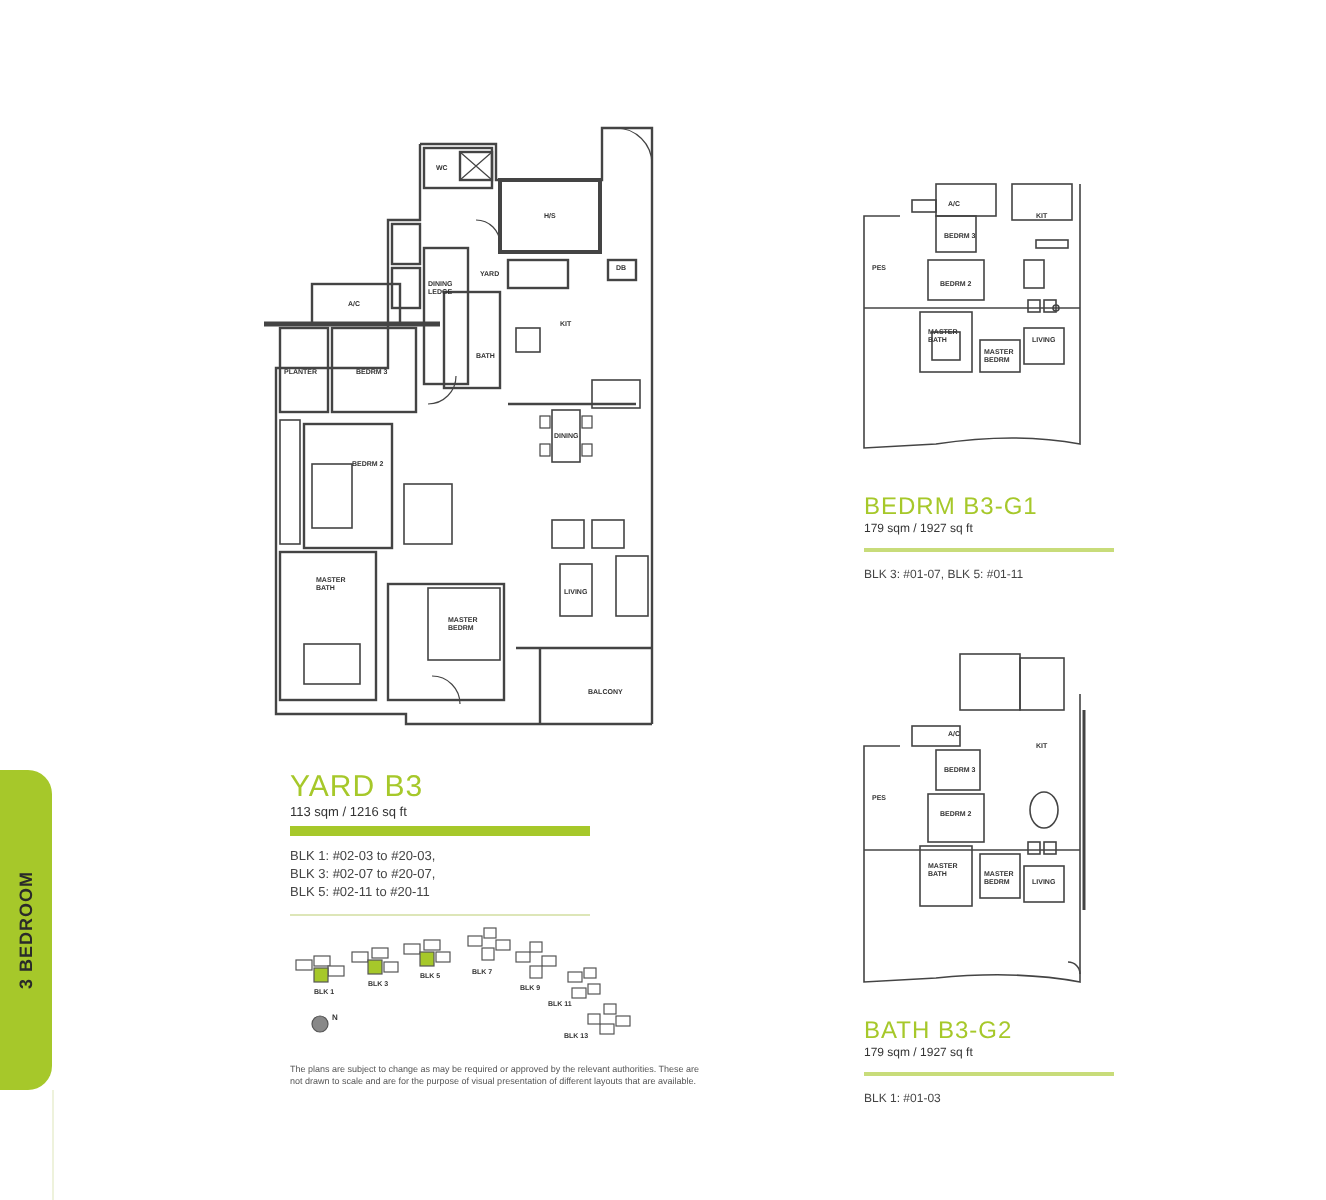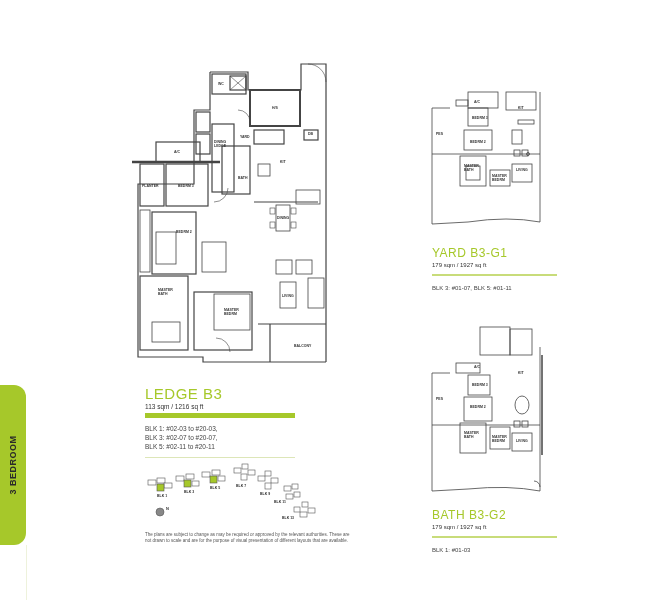--- a/index.html
+++ b/index.html
@@ -114,21 +114,21 @@
   <span class="plan-label" style="left:14px;top:122px;">PLANTER</span>
   <span class="plan-label" style="left:50px;top:122px;">BEDRM 3</span>
   <span class="plan-label" style="left:149px;top:154px;">DINING</span>
   <span class="plan-label" style="left:48px;top:168px;">BEDRM 2</span>
   <span class="plan-label" style="left:30px;top:226px;width:22px;">MASTER BATH</span>
   <span class="plan-label" style="left:154px;top:232px;">LIVING</span>
   <span class="plan-label" style="left:96px;top:246px;width:22px;">MASTER BEDRM</span>
   <span class="plan-label" style="left:166px;top:282px;">BALCONY</span>
 </div>
 
-<div class="abs type-title" style="left:145px;top:385px;">LEDGE B3</div>
+<div class="abs type-title" style="left:145px;top:385px;">YARD B3</div>
 <div class="abs type-area" style="left:145px;top:403px;">113 sqm / 1216 sq ft</div>
 <div class="abs green-bar" style="left:145px;top:413px;width:150px;height:5px;"></div>
 <div class="abs" style="left:145px;top:424px;">
   <div class="blk-line">BLK 1:  #02-03 to #20-03,</div>
   <div class="blk-line">BLK 3:  #02-07 to #20-07,</div>
   <div class="blk-line">BLK 5:  #02-11 to #20-11</div>
 </div>
 <div class="abs thin-rule" style="left:145px;top:457px;width:150px;"></div>
 
 <div class="abs" style="left:140px;top:462px;width:200px;height:62px;">
@@ -209,21 +209,21 @@
   <span class="plan-label" style="left:8px;top:42px;">PES</span>
   <span class="plan-label" style="left:44px;top:26px;">BEDRM 3</span>
   <span class="plan-label" style="left:42px;top:50px;">BEDRM 2</span>
   <span class="plan-label" style="left:36px;top:74px;width:14px;">MASTER BATH</span>
   <span class="plan-label" style="left:64px;top:84px;width:16px;">MASTER BEDRM</span>
   <span class="plan-label" style="left:88px;top:78px;">LIVING</span>
   <span class="plan-label" style="left:90px;top:16px;">KIT</span>
   <span class="plan-label" style="left:46px;top:10px;">A/C</span>
 </div>
 
-<div class="abs type-title" style="left:432px;top:246px;font-size:12px;">YARD B3-G1</div>
+<div class="abs type-title" style="left:432px;top:246px;font-size:12px;">BEDRM B3-G1</div>
 <div class="abs type-area" style="left:432px;top:262px;font-size:6px;">179 sqm / 1927 sq ft</div>
 <div class="abs green-line" style="left:432px;top:274px;width:125px;height:2px;"></div>
 <div class="abs blk-line" style="left:432px;top:284px;font-size:6px;">BLK 3:  #01-07,  BLK 5:  #01-11</div>
 
 <div class="abs" style="left:428px;top:325px;width:135px;height:172px;">
   <svg width="135" height="172" viewBox="0 0 135 172">
     <g fill="none" stroke="#444" stroke-width="0.8">
       <path d="M22,48 L4,48 L4,166 L40,164 Q80,160 112,166 L112,22"></path>
       <path d="M4,100 L112,100"></path>
       <rect x="52" y="2" width="30" height="28"></rect>

